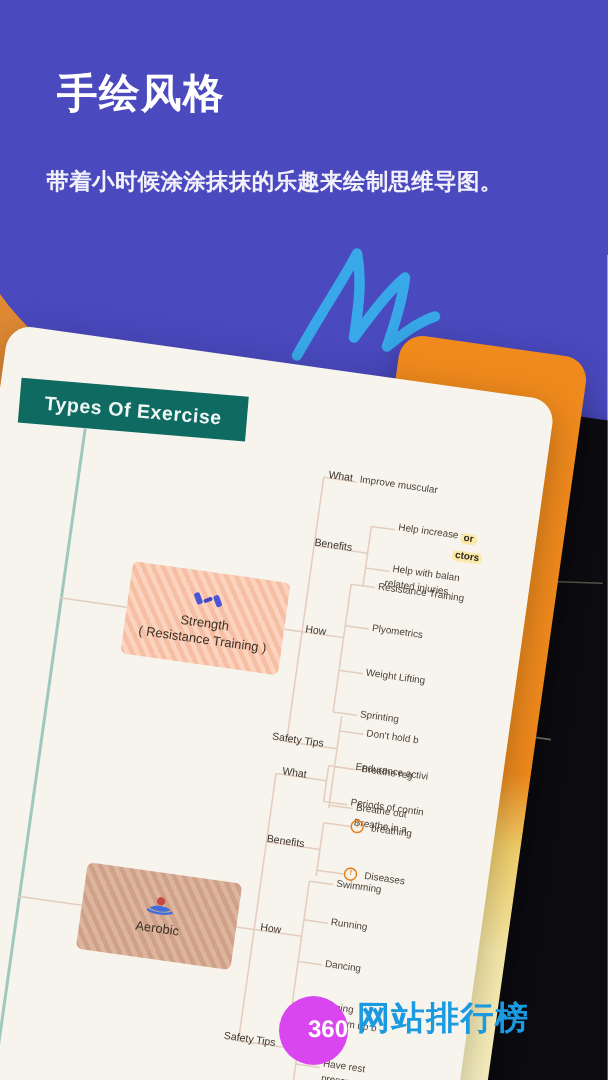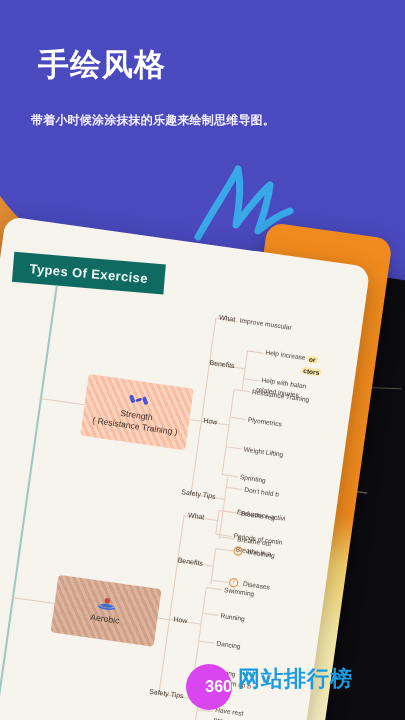--- a/index.html
+++ b/index.html
@@ -6,26 +6,26 @@
   body{
     width:405px;height:720px;overflow:hidden;position:relative;
     background:#4a49be;
     font-family:"Liberation Sans","DejaVu Sans",sans-serif;
   }
   .stage{position:absolute;inset:0;overflow:hidden;}
 
   
   .hdr-title{
     position:absolute;left:38px;top:44px;
-    font-size:31px;font-weight:bold;color:#ffffff;letter-spacing:1px;
+    font-size:27px;font-weight:bold;color:#ffffff;letter-spacing:1px;
     white-space:nowrap;
   }
   .hdr-sub{
     position:absolute;left:31px;top:112px;
-    font-size:12px;font-weight:bold;color:#f2f0fb;letter-spacing:.2px;
+    font-size:15px;font-weight:bold;color:#f2f0fb;letter-spacing:.2px;
     white-space:nowrap;
   }
 
   
   .arc{position:absolute;left:-108px;top:130px;width:290px;height:220px;pointer-events:none;}
 
   
   .scribble{position:absolute;left:186px;top:163px;width:120px;height:80px;pointer-events:none;}
 
   

